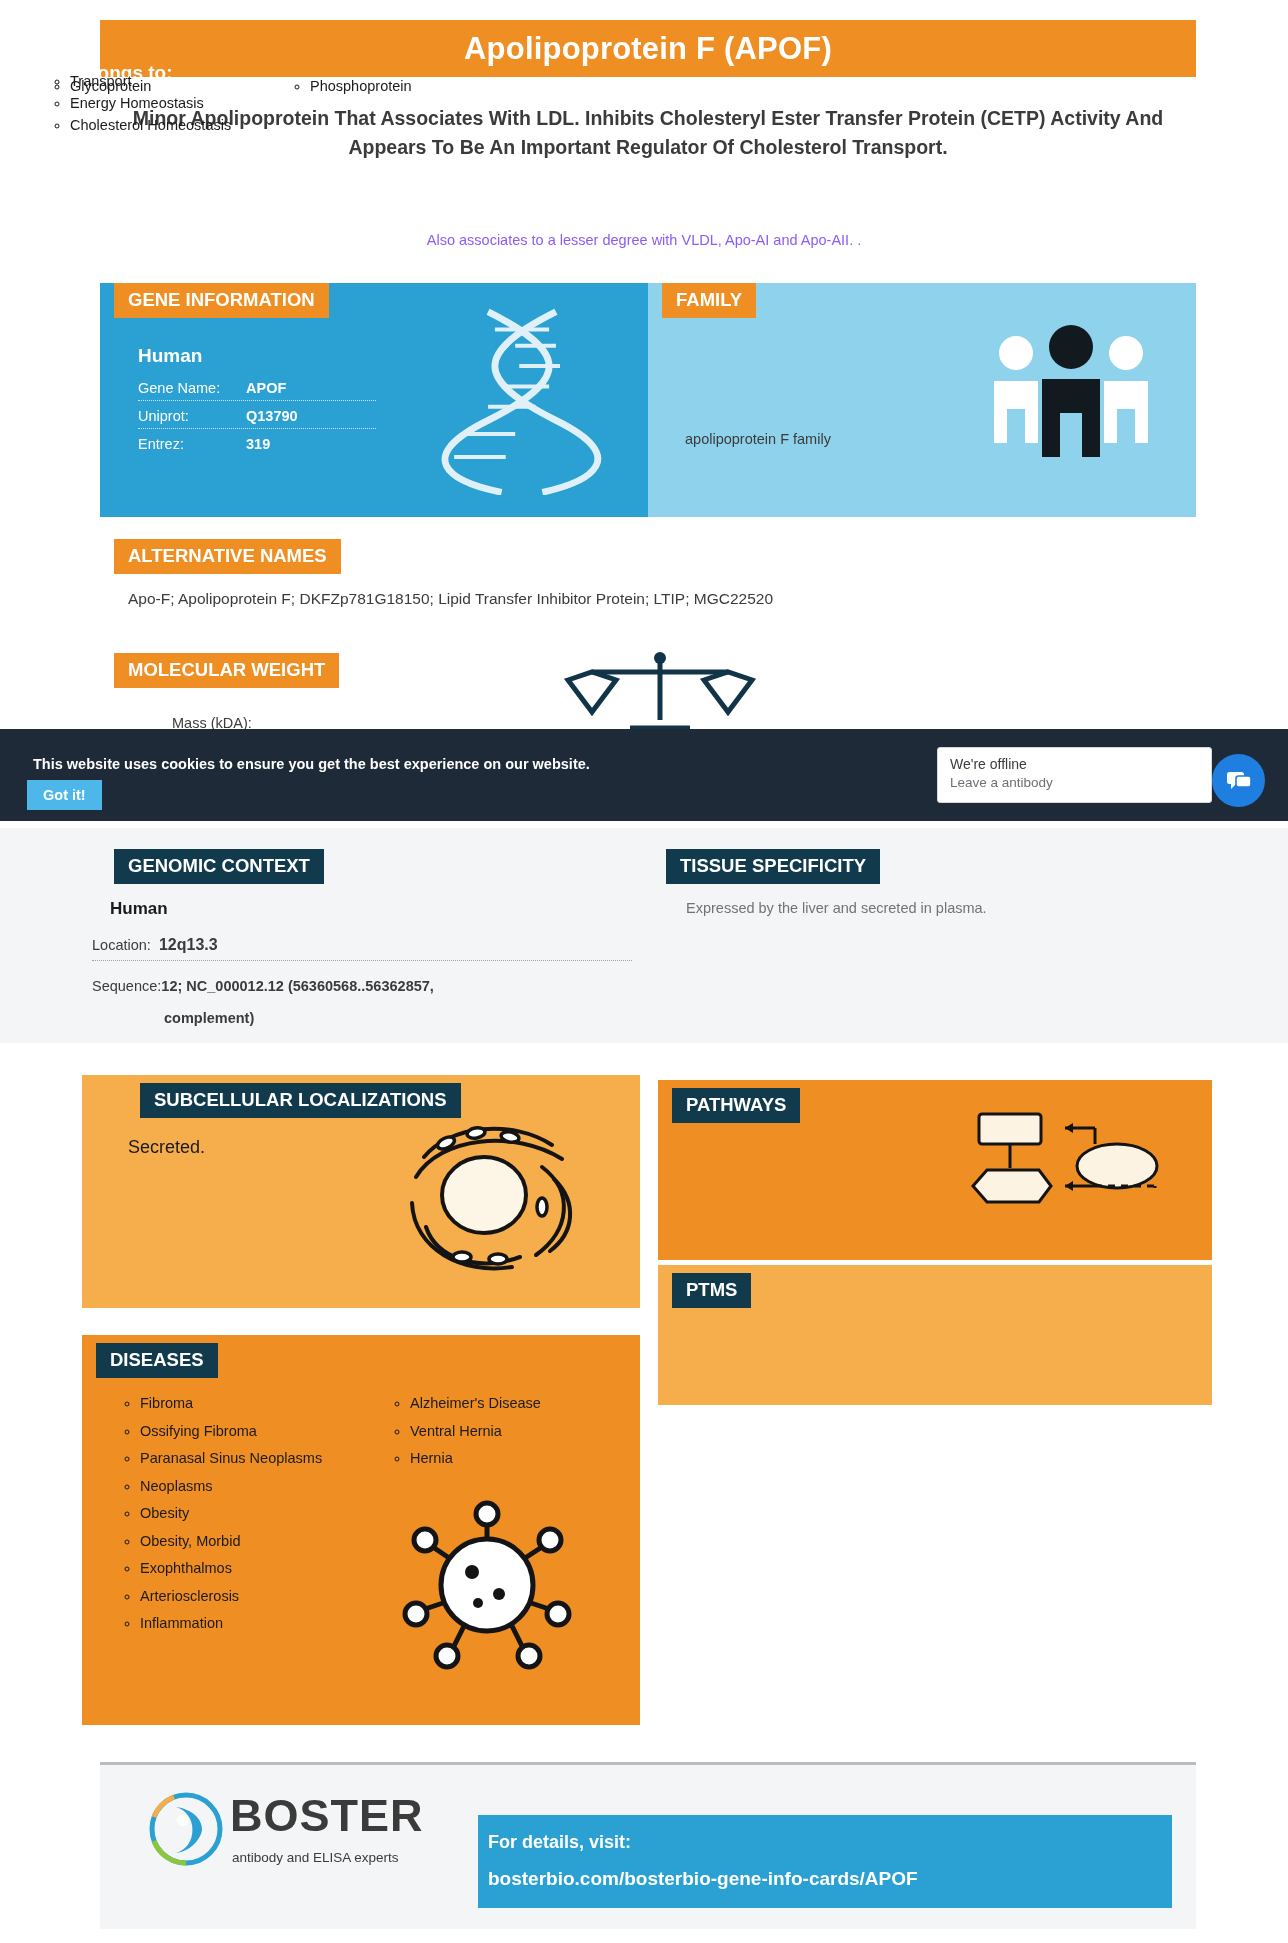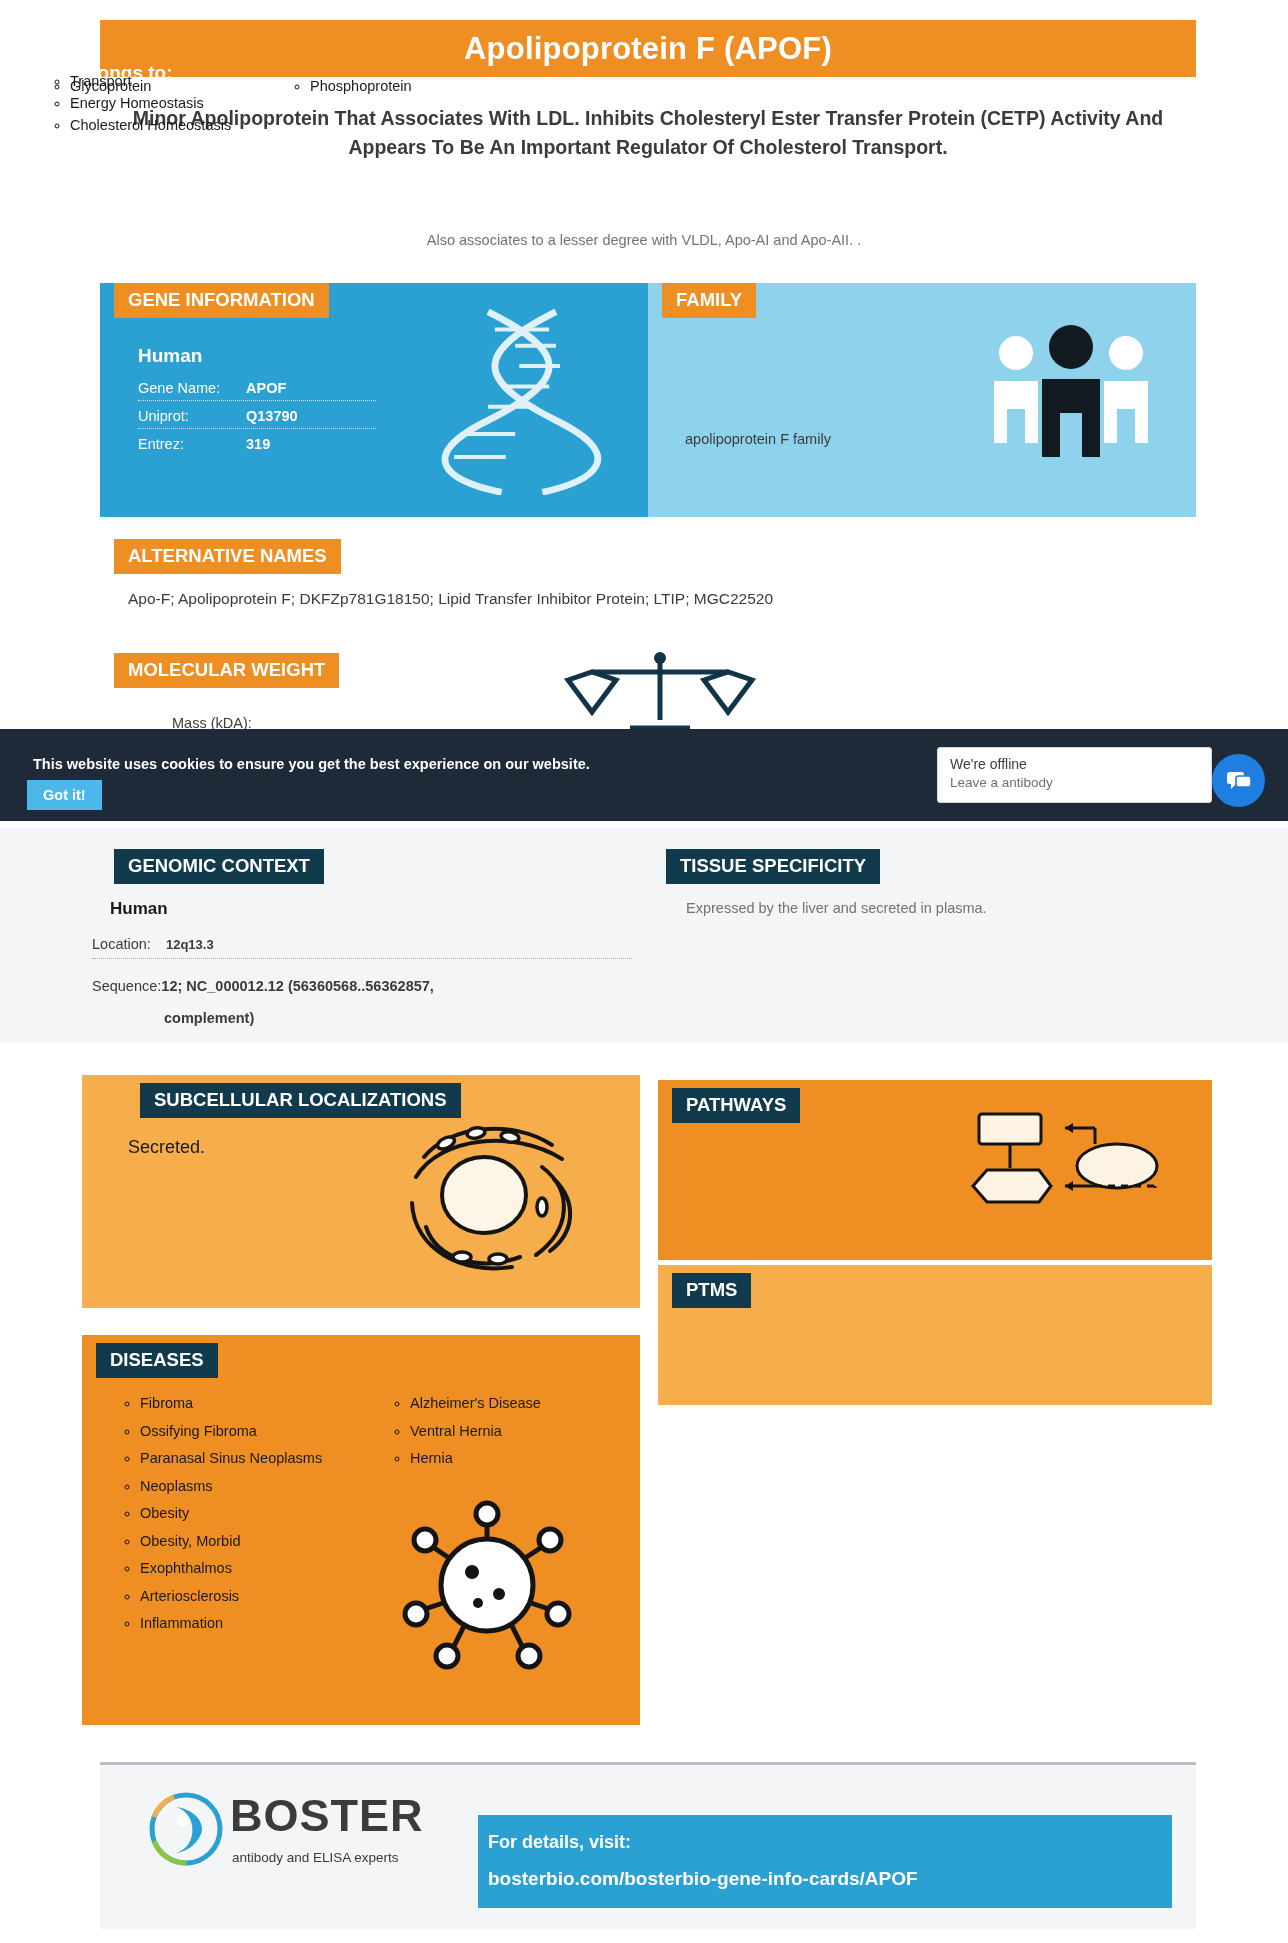--- a/index.html
+++ b/index.html
@@ -46,21 +46,21 @@
     color: #3b3b3b;
     font-size: 19.5px;
     font-weight: bold;
     line-height: 29px;
   }
   .desc {
     position: absolute;
     left: 144px; top: 232px;
     width: 1000px;
     text-align: center;
-    color: #737373;
+    color: #8b5cf6;
     font-size: 14.5px;
   }
 
   
   .pill {
     display: inline-block;
     color: #ffffff;
     font-size: 18.5px;
     font-weight: bold;
     padding: 6px 14px 7px 14px;
@@ -185,21 +185,21 @@
   .genomic-human {
     position: absolute; left: 110px; top: 899px;
     color: #1b1b1b; font-size: 17px; font-weight: bold;
   }
   .genomic-loc-row {
     position: absolute; left: 92px; top: 936px; width: 540px;
     border-bottom: 1px dotted #9aa0a6;
     padding-bottom: 6px;
     color: #3b3b3b; font-size: 14.5px;
   }
-  .genomic-loc-row b { font-size: 13px; margin-left: 7px; }
+  .genomic-loc-row b { font-size: 16px; }
   .genomic-seq {
     position: absolute; left: 92px; top: 970px; width: 470px;
     color: #3b3b3b; font-size: 14.5px; line-height: 32px;
   }
   .genomic-seq b { font-size: 14.5px; }
   .tissue-pill { position: absolute; left: 666px; top: 849px; }
   .tissue-text {
     position: absolute; left: 686px; top: 900px;
     color: #737373; font-size: 14.5px;
   }

